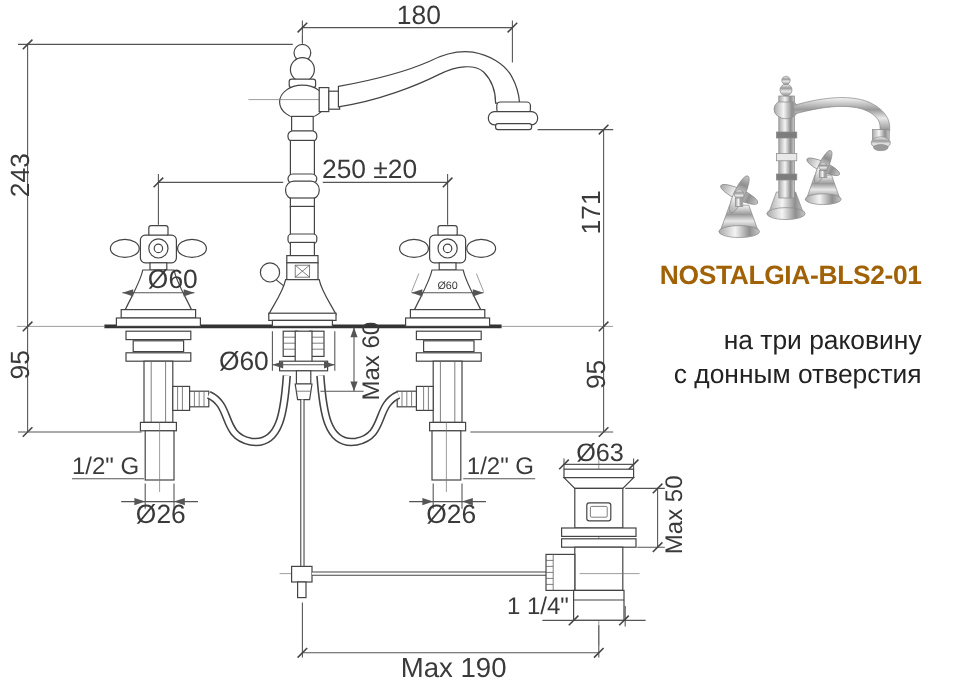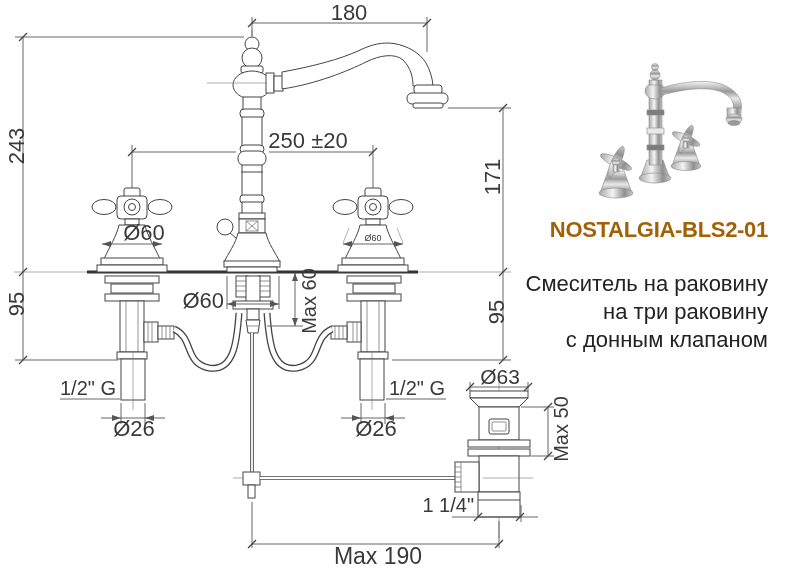--- a/index.html
+++ b/index.html
@@ -413,17 +413,16 @@
         L733,110 C735,101 730,95 719,91 C706,87 688,88 662,95 Z"></path>
       <rect class="chrome" fill="url(#chh)" x="727" y="108" width="14" height="8"></rect>
       <ellipse class="chrome" fill="url(#chv)" cx="734" cy="119" rx="8" ry="5"></ellipse>
       <ellipse class="chrome" fill="#9a9a9a" cx="734" cy="123" rx="6" ry="2.5"></ellipse>
     </g>
   </g>
 </svg>
 
 <div class="code">NOSTALGIA-BLS2-01</div>
 <div class="desc">
-  <div>Смеситель на раковину</div>
   <div>на три раковину</div>
-  <div>с донным клапаном</div>
+  <div>с донным отверстия</div>
 </div>
 </div>
 
 </body></html>

